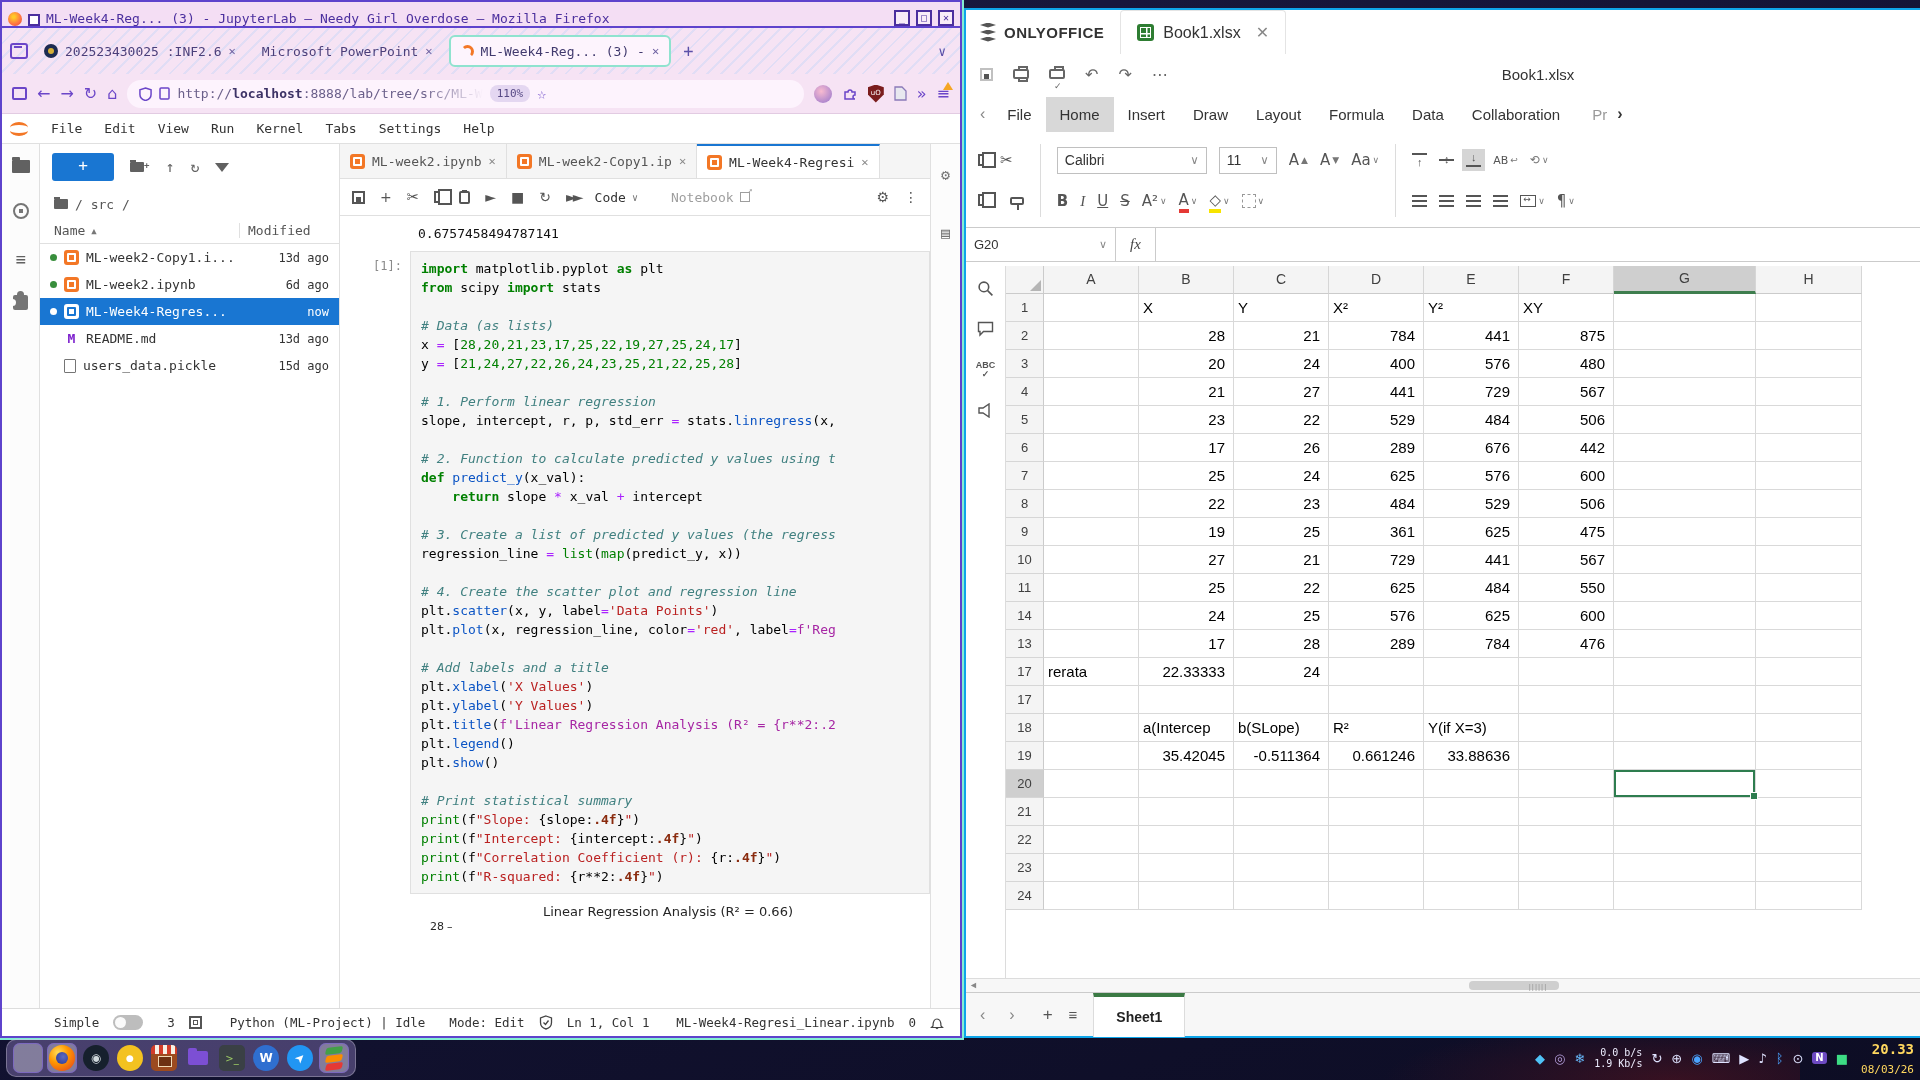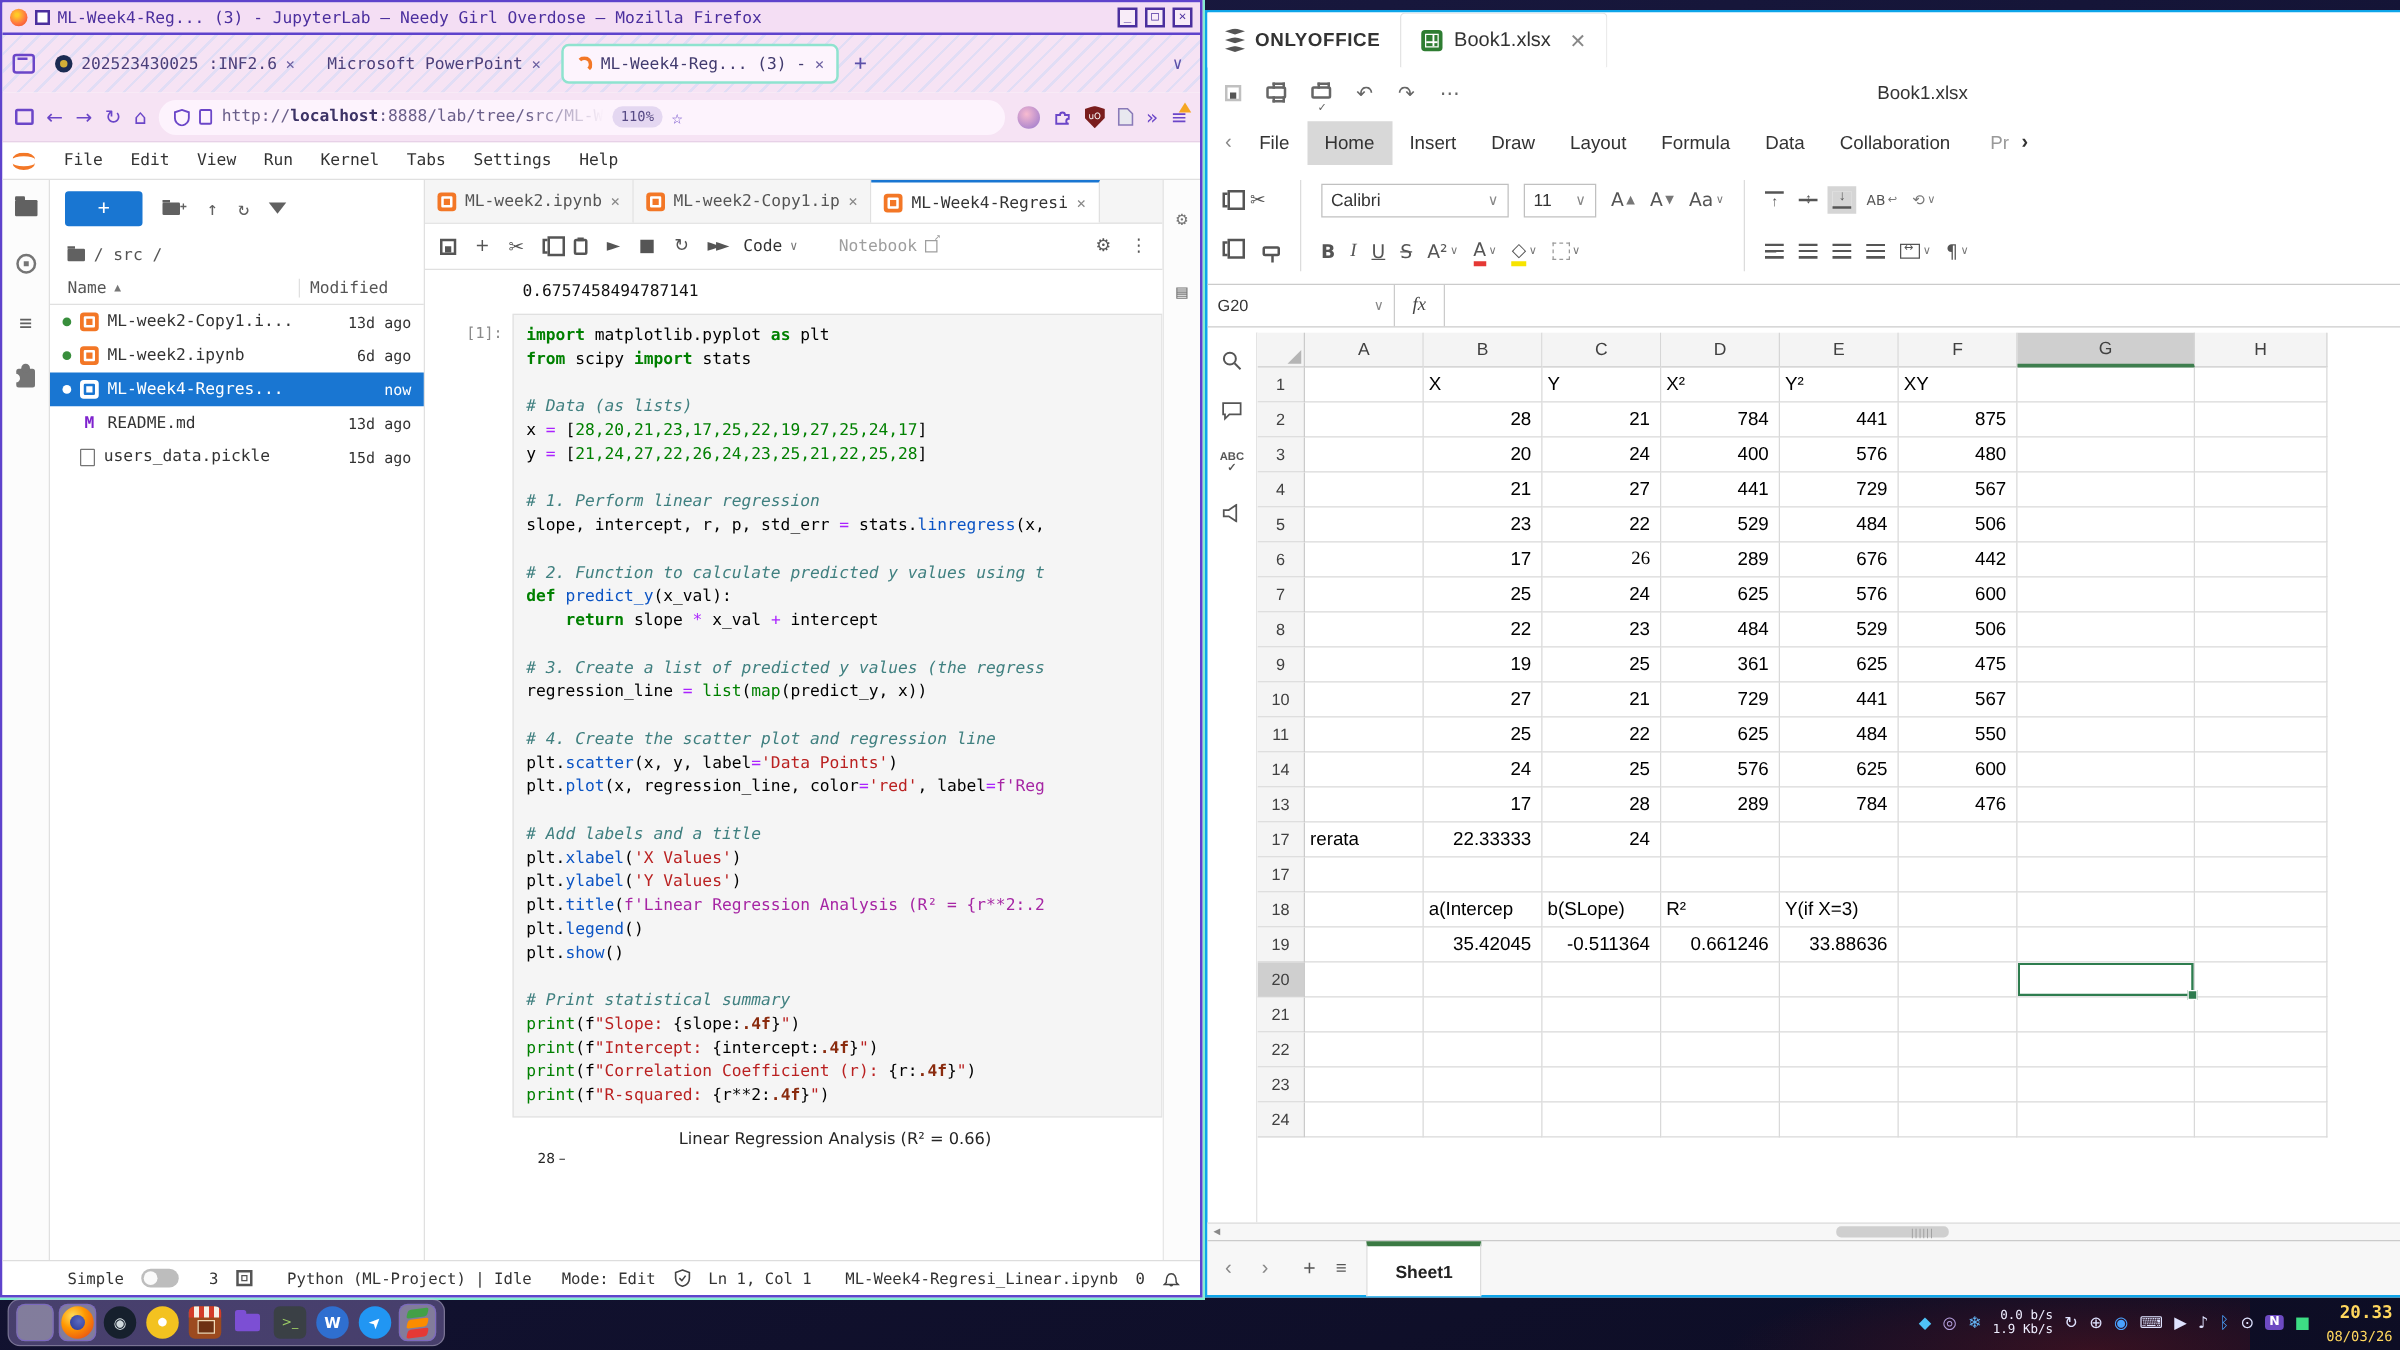--- a/index.html
+++ b/index.html
@@ -42,21 +42,21 @@
   .tray-ic[data-name="tray-kde-connect"]{color:#64b5f6;} .tray-ic[data-name="tray-eye"]{color:#4aa3ff;}
   .tray-ic[data-name="tray-bluetooth"]{color:#4aa3ff;} .tray-ic[data-name="tray-green-tile"]{color:#3ddc84;}
   .tray-ic[data-name="tray-shield-n"]{background:#6d4ac2;color:#fff;border-radius:3px;padding:1px 3px;font-size:10px;font-weight:bold;}
   #net-speeds { font-size:10px; line-height:1.15; text-align:right; color:#eef; }
   #clock { text-align:right; color:#ffd75e; margin-left:4px; }
   #clock .t { font-size:14px; font-weight:bold; } #clock .d { font-size:11px; }
 
   
   #firefox { position:absolute; left:0; top:0; width:962px; height:1038px; background:#fff;
     border:2px solid #5e43cc; box-shadow:0 0 0 2px #84eed2; }
-  #ff-titlebar { height:26px; background:#f4def4; border-bottom:2px solid #5e43cc; display:flex; align-items:center;
+  #ff-titlebar { height:26px; background:#f4def4; border-bottom:2px solid #5e43cc; display:flex; align-items:flex-end;
     color:#4b2f9e; font-size:13px; padding:0 6px; gap:6px; }
   .ff-fx-logo { width:14px; height:14px; border-radius:50%; background:radial-gradient(circle at 40% 35%, #ffca28 10%, #ff7043 60%, #e64a19); }
   .ff-page-glyph { width:12px; height:12px; border:2px solid #4b2f9e; background:#fff; }
   #ff-title { flex:0 1 auto; white-space:nowrap; overflow:hidden; }
   #ff-winbtns { margin-left:auto; display:flex; gap:6px; }
   .ff-wbtn { width:16px; height:16px; border:2px solid #4b2f9e; color:#4b2f9e; font-size:10px; line-height:12px; text-align:center; background:#f8ecf8; }
   #ff-tabbar { height:46px; background:#f6e3f4 repeating-linear-gradient(135deg, rgba(150,200,250,.22) 0 2px, transparent 2px 10px);
     display:flex; align-items:center; padding:0 8px; gap:6px; }
   .ff-tabbox { width:18px; height:16px; border:2px solid #6b46c8; border-radius:3px; position:relative; }
   .ff-tabbox::after { content:""; position:absolute; left:2px; top:1px; width:8px; height:2px; background:#6b46c8; }
@@ -720,21 +720,21 @@
             <div class="g-cell num" data-name="cell-D5" style="width: 95px;">529</div>
             <div class="g-cell num" data-name="cell-E5" style="width: 95px;">484</div>
             <div class="g-cell num" data-name="cell-F5" style="width: 95px;">506</div>
             <div class="g-cell" data-name="cell-G5" style="width: 142px;"></div>
             <div class="g-cell" data-name="cell-H5" style="width: 106px;"></div>
           </div>
           <div class="g-row">
             <div class="g-rh" data-name="row-header-6">6</div>
             <div class="g-cell" data-name="cell-A6" style="width: 95px;"></div>
             <div class="g-cell num" data-name="cell-B6" style="width: 95px;">17</div>
-            <div class="g-cell num" data-name="cell-C6" style="width: 95px; font-family: Liberation Serif, serif;">26</div>
+            <div class="g-cell num" data-name="cell-C6" style="width: 95px;">26</div>
             <div class="g-cell num" data-name="cell-D6" style="width: 95px;">289</div>
             <div class="g-cell num" data-name="cell-E6" style="width: 95px;">676</div>
             <div class="g-cell num" data-name="cell-F6" style="width: 95px;">442</div>
             <div class="g-cell" data-name="cell-G6" style="width: 142px;"></div>
             <div class="g-cell" data-name="cell-H6" style="width: 106px;"></div>
           </div>
           <div class="g-row">
             <div class="g-rh" data-name="row-header-7">7</div>
             <div class="g-cell" data-name="cell-A7" style="width: 95px;"></div>
             <div class="g-cell num" data-name="cell-B7" style="width: 95px;">25</div>

